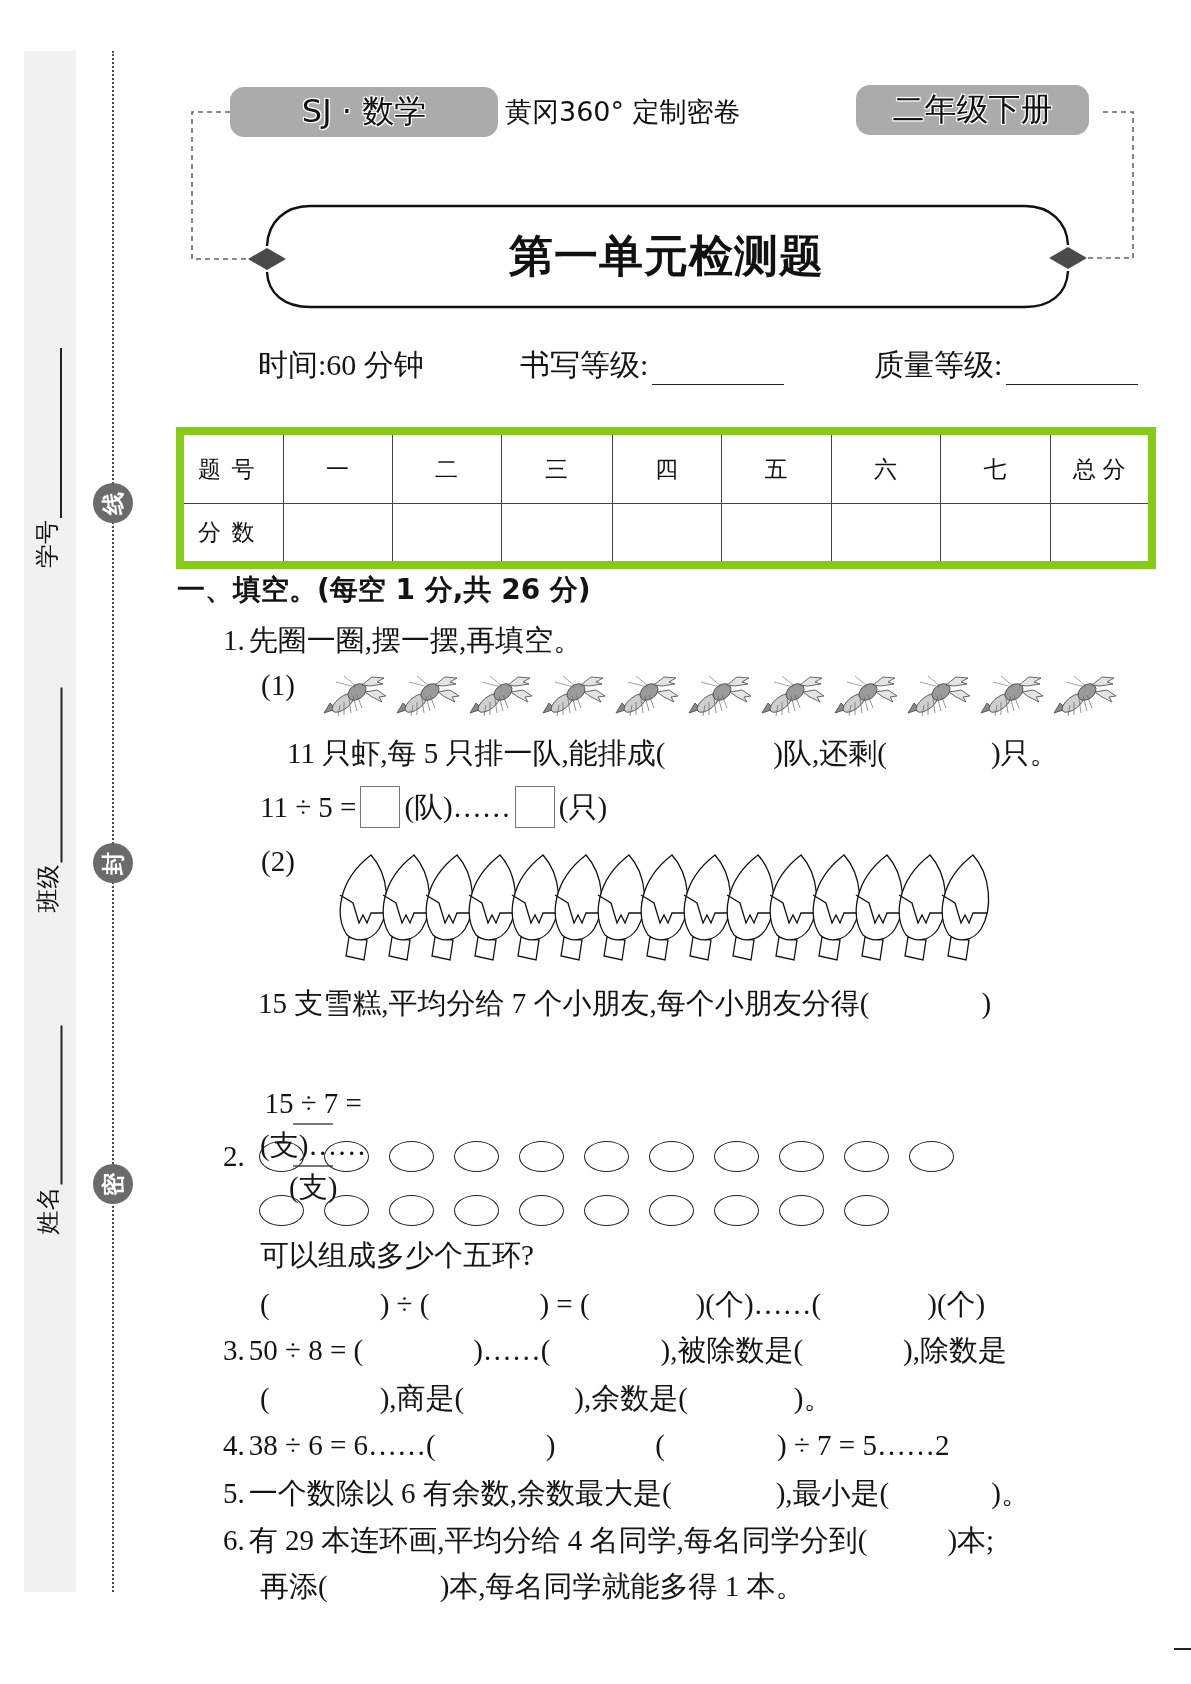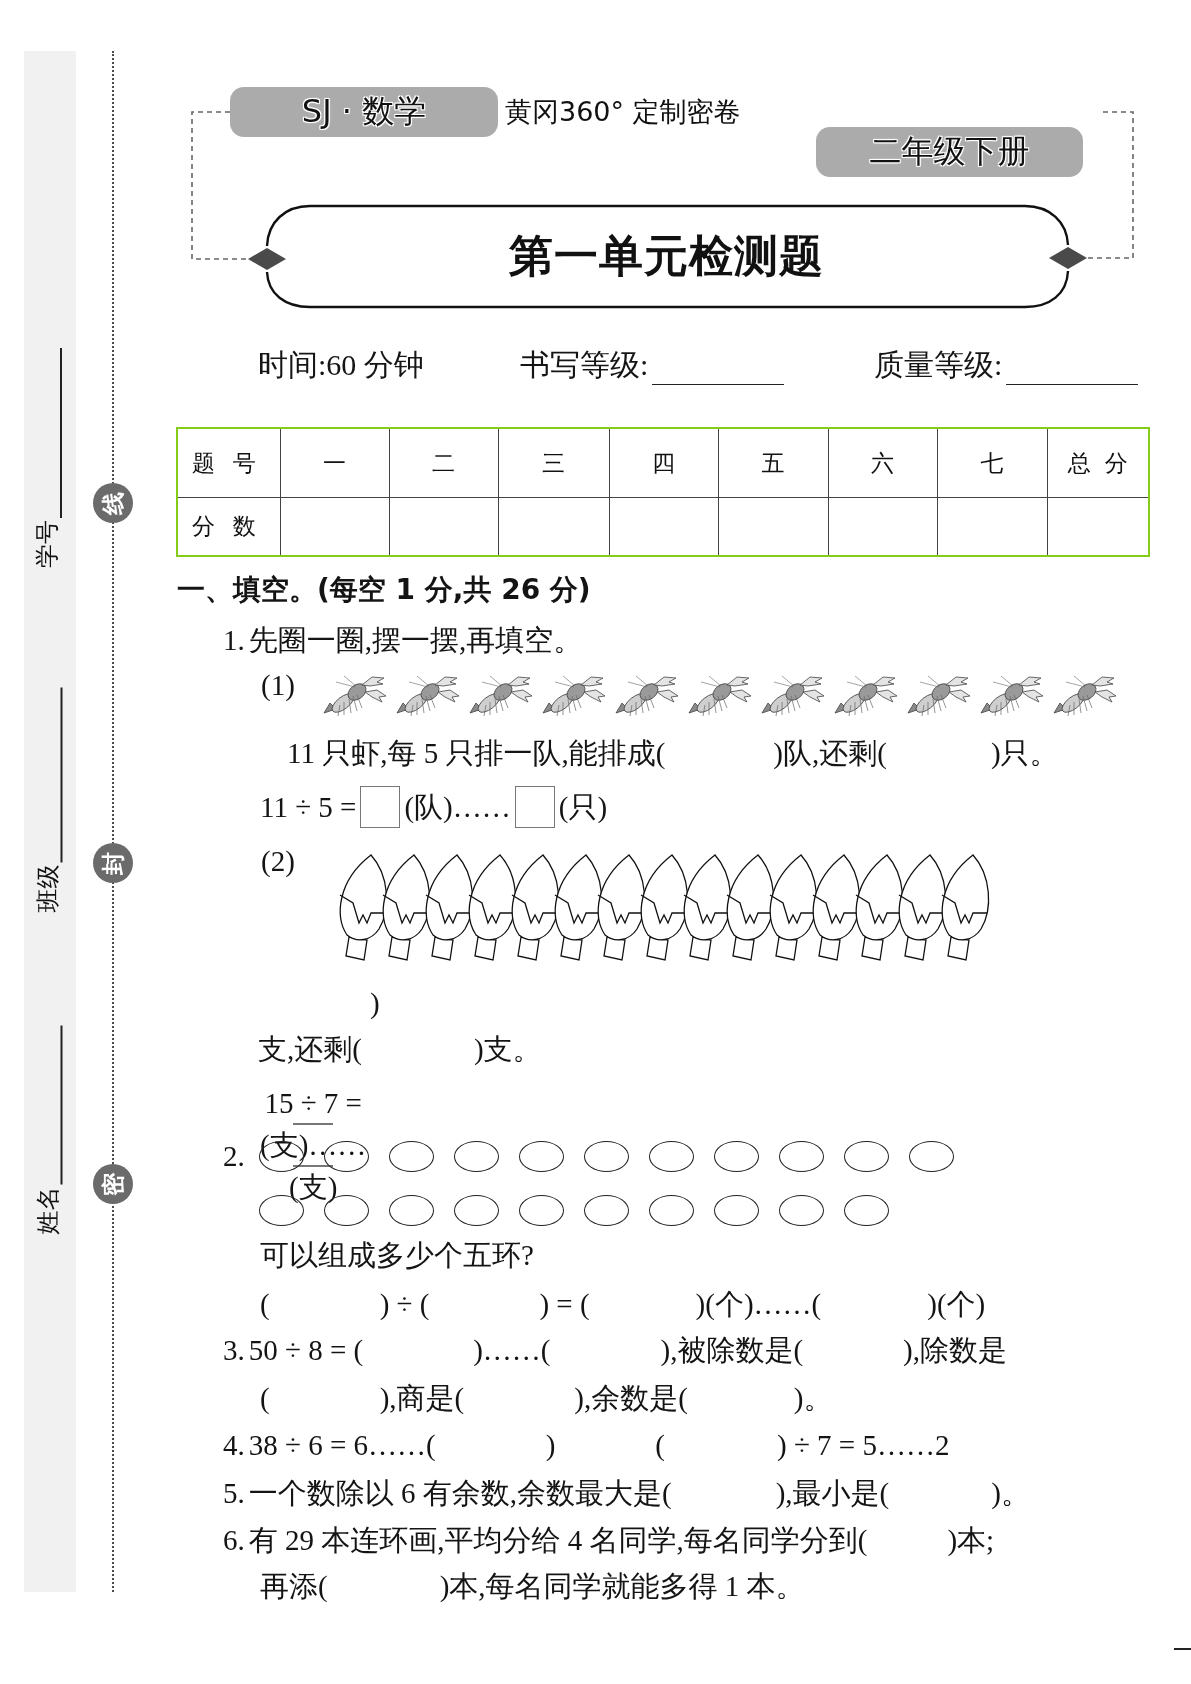--- a/index.html
+++ b/index.html
@@ -19,21 +19,21 @@
   .pill { background:#ababab; border-radius:14px; display:flex; align-items:center; justify-content:center;
           font-family:"DejaVu Sans",sans-serif; font-size:32px; color:#111;
           text-shadow: 1px 1px 0 #fff, -1px -1px 0 #fff, 1px -1px 0 #fff, -1px 1px 0 #fff, 0 0 3px #fff; }
   #series-title { font-family:"DejaVu Sans",sans-serif; font-size:27px; color:#111; line-height:50px; white-space:nowrap; }
   #exam-title { left:265px; top:206px; width:803px; height:101px; display:flex; align-items:center; justify-content:center;
                 font-family:"DejaVu Serif",serif; font-weight:bold; font-size:44px; letter-spacing:1px; color:#111; }
   
   .info { top:345px; height:40px; line-height:40px; font-size:30px; white-space:nowrap; display:flex; align-items:flex-end;margin-left:48px; }
   .uline { display:inline-block; width:132px; height:30px; border-bottom:1.5px solid #222; margin-left:4px; }
   
-  #score-table { left:176px; top:427px; border-collapse:collapse; border:2px solid #84cc16; font-family:Liberation Mono, monospace; }
+  #score-table { left:176px; top:427px; border-collapse:collapse; border:8px solid #84cc16; font-family:Liberation Sans, sans-serif; }
   #score-table td { border:1px solid #444; text-align:center; font-size:23px; color:#111; padding:0; }
   #score-table tr.r1 td { height:68px; }
   #score-table tr.r2 td { height:57px; }
   #score-table td.rowhead { text-align:left; padding-left:14px; letter-spacing:2px; }
   
   .ln { position:absolute; white-space:nowrap; font-size:29px; height:40px; line-height:40px; display:flex; align-items:center; color:#141414; }
   .ln .num { margin-right:4px; }
   .heading { font-family:"DejaVu Sans",sans-serif; font-weight:bold; font-size:28px; }
   .blank { display:inline-block; height:34px; }
   .box { display:inline-block; width:38px; height:40px; border:1.5px solid #777; margin:0 4px; }
@@ -90,21 +90,21 @@
       <path d="M267,272 C268,294 285,307 310,307"></path>
       <path d="M1025,206 C1050,206 1067,222 1068,245"></path>
       <path d="M1068,271 C1067,294 1050,307 1025,307"></path>
     </g>
     <polygon points="248,259 267,248 286,259 267,270" fill="#4a4a4a"></polygon>
     <polygon points="1049,258 1068,247 1087,258 1068,269" fill="#4a4a4a"></polygon>
   </svg>
 
   <div class="abs pill" style="left:230px;top:87px;width:268px;height:50px;">SJ · 数学</div>
   <div id="series-title" class="abs" style="left:505px;top:87px;">黄冈360° 定制密卷</div>
-  <div class="abs pill" style="left:816px;top:85px;width:267px;height:50px;margin-top:42px;">二年级下册</div>
+  <div class="abs pill" style="left:856px;top:85px;width:233px;height:50px;">二年级下册</div>
   <div id="exam-title" class="abs">第一单元检测题</div>
 
   <div class="abs info" style="left:210px;">时间:60 分钟</div>
   <div class="abs info" style="left:472px;">
     <span>书写等级:</span>
     <span class="uline"></span>
   </div>
   <div class="abs info" style="left:826px;">
     <span>质量等级:</span>
     <span class="uline"></span>
@@ -451,27 +451,23 @@
         <g fill="#fff" stroke="#111" stroke-width="1.3">
           <path d="M16,84 L13,103 L31,107 L34,87 Z"></path>
           <path d="M14,82 C2,64 4,28 38,2 C56,22 58,56 46,76 C38,88 24,90 14,82 Z"></path>
           <path d="M7,42 L20,50 L26,70 L30,62 L34,70 L38,60 L52,60" fill="none"></path>
         </g>
       </svg>
     </span>
     </div>
 
   <div class="ln" style="left:258px;top:983px;">
+    <span>15 支雪糕,平均分给 7 个小朋友,每个小朋友分得(</span>
     <span class="blank" style="width:112px"></span>
     <span>)</span>
-  </div>
-  <div class="ln" style="left:258px;top:1029px;">
-    <span>支,还剩(</span>
-    <span class="blank" style="width:112px"></span>
-    <span>)支。</span>
   </div>
 
   <div class="ln" style="left:260px;top:1083px;flex-direction:column;">
     <span>15 ÷ 7 =</span>
     <span class="box"></span>
     <span>(支)……</span>
     <span class="box"></span>
     <span>(支)</span>
   </div>
 

